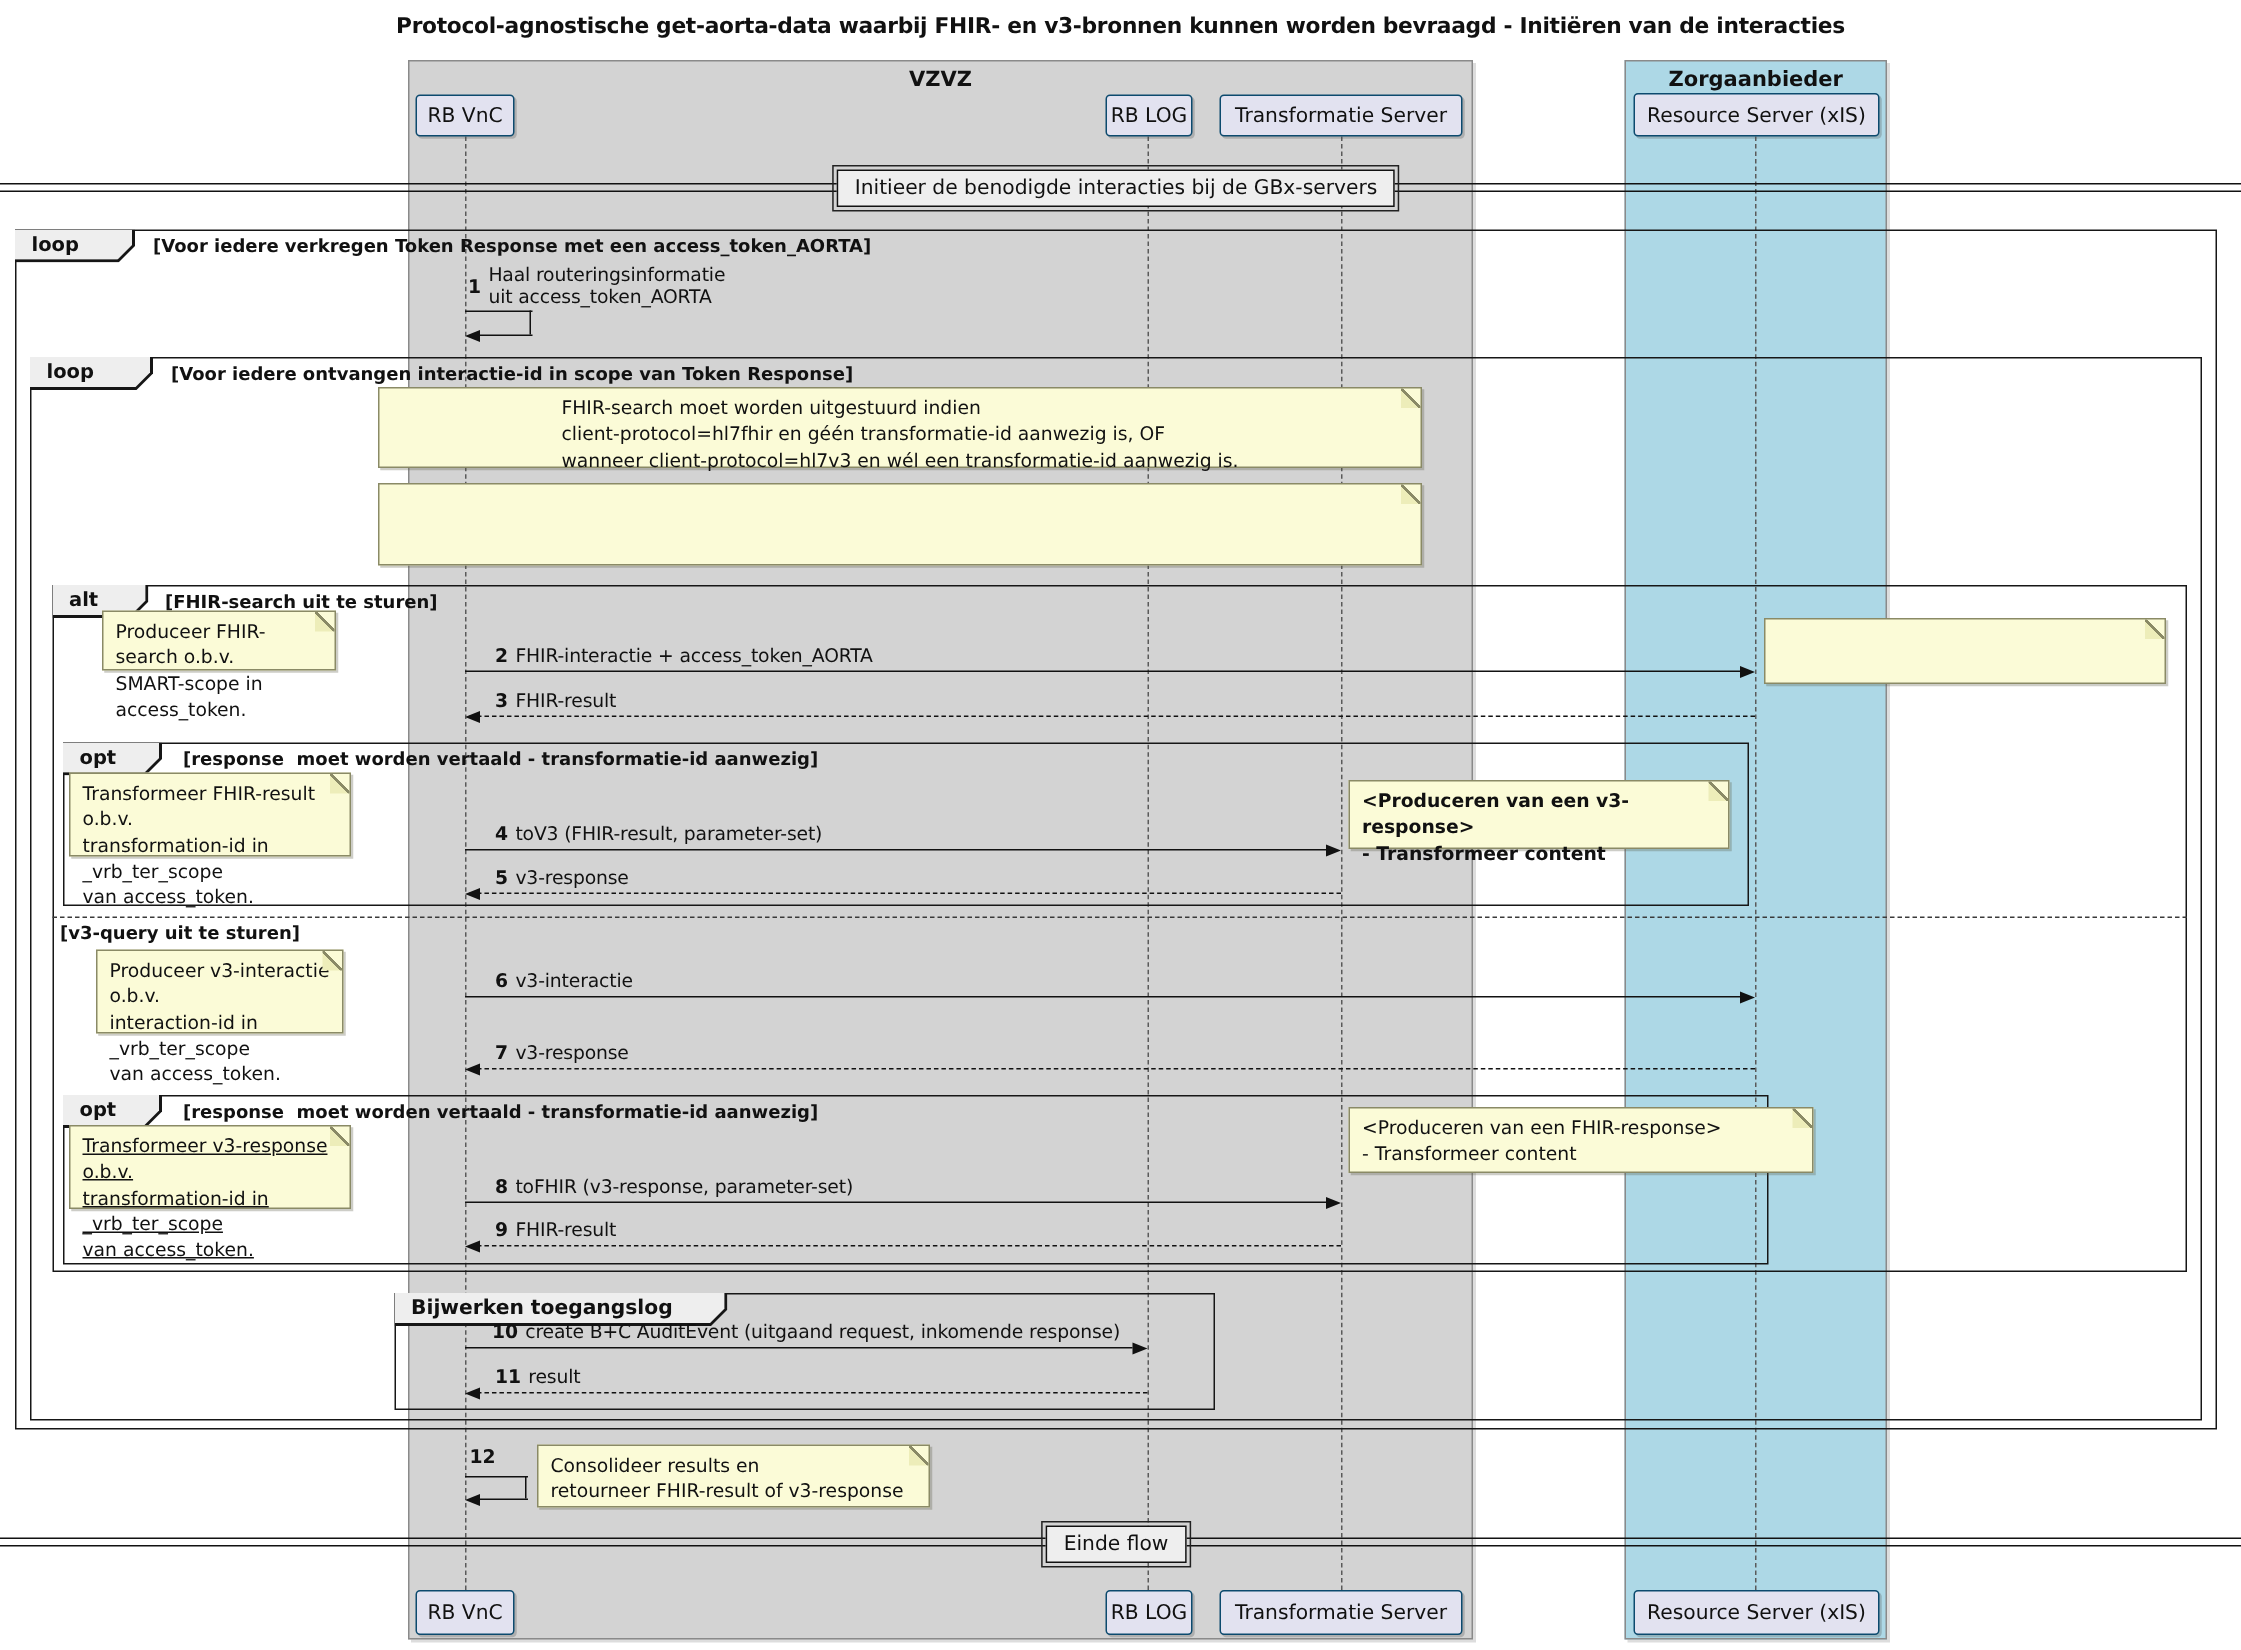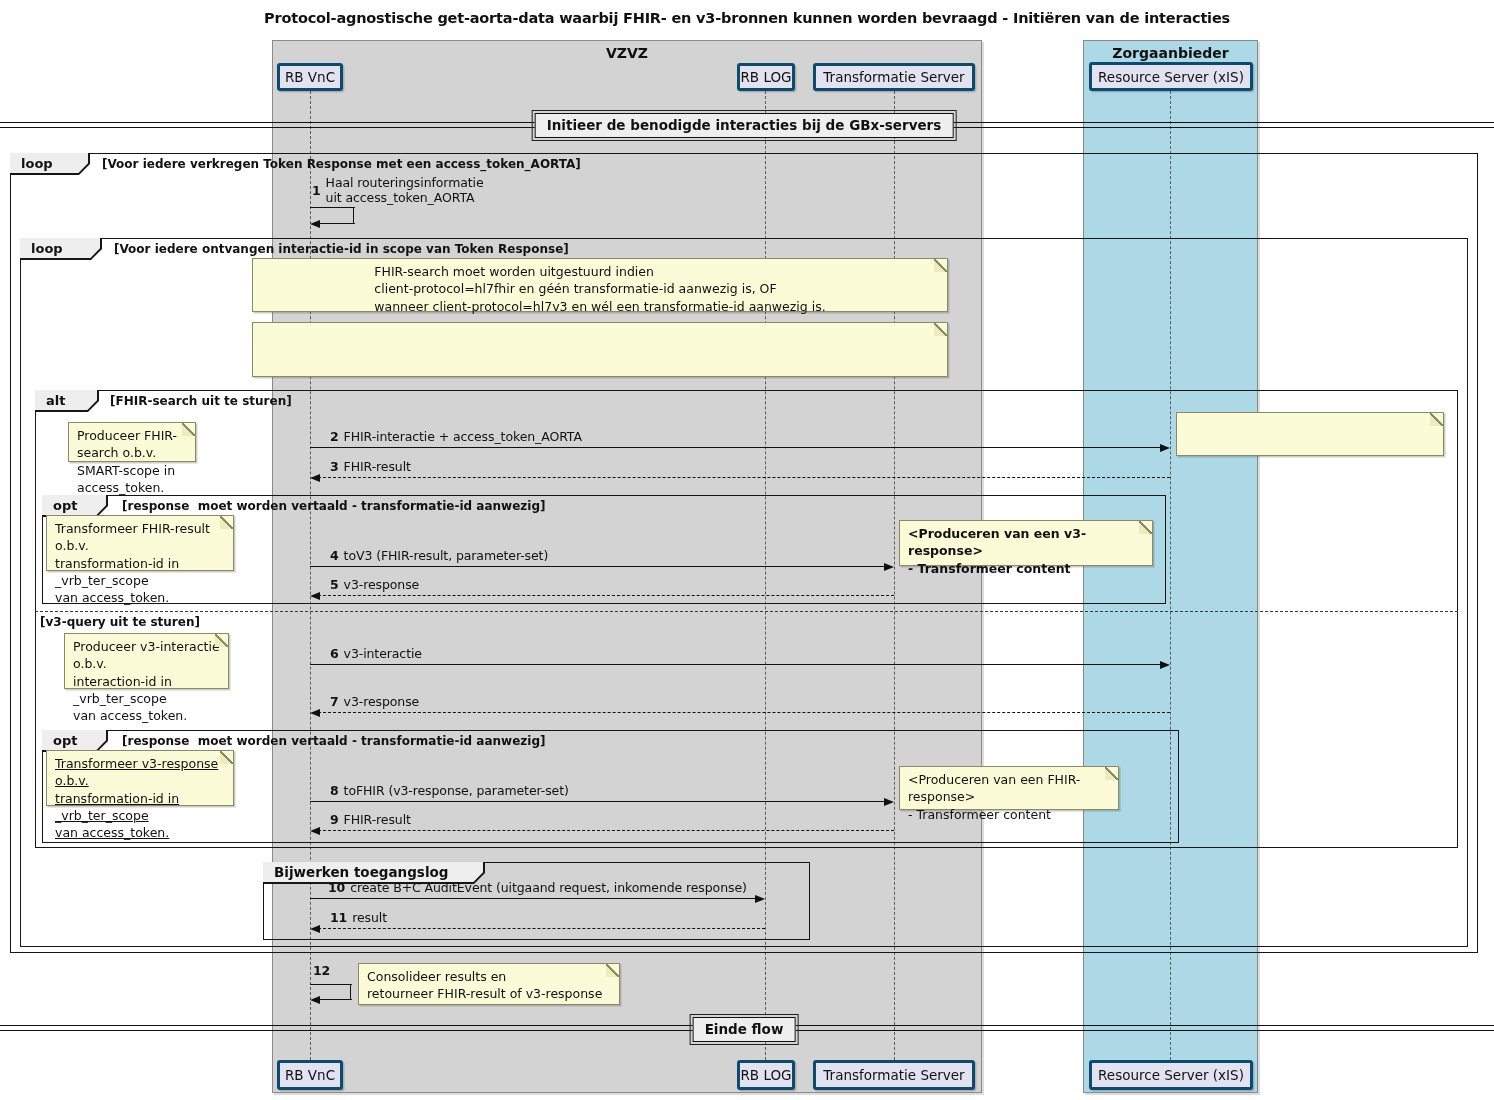--- a/index.html
+++ b/index.html
@@ -7,26 +7,26 @@
           font-family:"DejaVu Sans","Liberation Sans",sans-serif;color:#111;}
   .title{position:absolute;top:10px;left:0;width:100%;text-align:center;font-weight:bold;font-size:14.5px;letter-spacing:-0.2px;}
   
   .band{position:absolute;top:40px;height:1053px;z-index:0;border:1px solid #8a8a8a;box-sizing:border-box;box-shadow:2px 2px 0 rgba(120,120,120,0.25);}
   .band-vzvz{left:272px;width:710px;background:#D3D3D3;}
   .band-zorg{left:1083px;width:175px;background:#ADD8E6;}
   .band-title{position:absolute;top:45px;font-weight:bold;font-size:14px;text-align:center;z-index:1;}
   
   .lifeline{position:absolute;top:91px;height:969px;width:0;border-left:1.2px dashed #5a5a5a;z-index:1;}
   
-  .pbox{position:absolute;background:#E2E2F0;border:3px solid #0c4a6e;border-radius:3px;display:flex;align-items:center;justify-content:center;
+  .pbox{position:absolute;background:#E2E2F0;border:1px solid #0c4a6e;border-radius:3px;display:flex;align-items:center;justify-content:center;
         font-size:13.5px;z-index:6;box-sizing:border-box;box-shadow:1.5px 1.5px 0 rgba(80,80,80,0.28);white-space:nowrap;}
   
   .hline{position:absolute;left:0;width:1494px;height:0;border-top:1.7px solid #111;z-index:3;}
   .divbox{position:absolute;transform:translateX(-50%);background:#EEEEEE;border:1.8px solid #111;outline:1px solid #222;outline-offset:2px;
-          font-weight:bold;font-size:13.5px;padding:3px 11px 4px;z-index:6;white-space:nowrap;}
+          font-weight:normal;font-size:13.5px;padding:3px 11px 4px;z-index:6;white-space:nowrap;}
   
   .frame{position:absolute;border:1.8px solid #161616;background:transparent;z-index:2;box-sizing:border-box;}
   .ftab{position:absolute;height:22px;background:#161616;z-index:3;clip-path:polygon(0 0,100% 0,100% 50%,calc(100% - 11px) 100%,0 100%);}
   .ftab-in{position:absolute;left:0;top:0;right:1.8px;bottom:1.8px;background:#EEEEEE;clip-path:polygon(0 0,100% 0,100% 50%,calc(100% - 10px) 100%,0 100%);
            display:flex;align-items:center;padding-left:11px;font-weight:bold;font-size:13px;box-sizing:border-box;}
   .fcond{position:absolute;height:22px;line-height:22px;font-weight:bold;font-size:12px;z-index:3;white-space:pre;}
   .elseline{position:absolute;height:0;border-top:1.4px dashed #3a3a3a;z-index:3;}
   
   .note{position:absolute;background:#FBFBD7;border:1px solid #8a8a66;padding:4px 8px 5px;font-size:12.5px;line-height:1.38;
         white-space:pre-line;z-index:4;box-sizing:border-box;box-shadow:1.5px 1.5px 0 rgba(90,90,70,0.3);}
@@ -100,21 +100,21 @@
 client-protocol=hl7fhir en géén transformatie-id aanwezig is, OF
 wanneer client-protocol=hl7v3 en wél een transformatie-id aanwezig is.</div></div>
   <div class="note" style="left:252px;top:322px;width:696px;height:55px;"><i class="fold"></i></div>
 
   <div class="frame" style="left:35px;top:390px;width:1423px;height:458px;"></div>
   <div class="ftab" style="left:35px;top:390px;width:64px;">
       <div class="ftab-in">alt</div>
     </div>
   <div class="fcond" style="left:110px;top:390px;">[FHIR-search uit te sturen]</div>
 
-  <div class="note" style="left:68px;top:422px;width:128px;height:40px;"><i class="fold"></i><span>Produceer FHIR-search o.b.v.
+  <div class="note" style="left:68px;top:407px;width:156px;height:40px;"><i class="fold"></i><span>Produceer FHIR-search o.b.v.
 SMART-scope in access_token.</span></div>
   <div class="note" style="left:1176px;top:412px;width:268px;height:44px;"><i class="fold"></i></div>
 
   <div class="mlabel" style="left:330px;top:429px;"><b>2</b><span>FHIR-interactie + access_token_AORTA</span></div>
   <div class="line" style="left:310px;top:447px;width:850px;"></div>
   <div class="ah ah-r" style="left:1160px;top:443.5px;"></div>
 
   <div class="mlabel" style="left:330px;top:459px;"><b>3</b><span>FHIR-result</span></div>
   <div class="dline" style="left:313px;top:477px;width:857px;"></div>
   <div class="ah ah-l" style="left:310px;top:473.5px;"></div>
@@ -156,21 +156,21 @@
 
   <div class="frame" style="left:42px;top:730px;width:1137px;height:113px;"></div>
   <div class="ftab" style="left:42px;top:730px;width:66px;">
       <div class="ftab-in">opt</div>
     </div>
   <div class="fcond" style="left:122px;top:730px;">[response  moet worden vertaald - transformatie-id aanwezig]</div>
 
   <div class="note" style="left:46px;top:750px;width:188px;height:56px;text-decoration:underline;"><i class="fold"></i><span>Transformeer v3-response o.b.v.
 transformation-id in _vrb_ter_scope
 van access_token.</span></div>
-  <div class="note" style="left:899px;top:766px;width:220px;height:44px;"><i class="fold"></i><span>&lt;Produceren van een FHIR-response&gt;
+  <div class="note" style="left:899px;top:738px;width:310px;height:44px;"><i class="fold"></i><span>&lt;Produceren van een FHIR-response&gt;
 - Transformeer content</span></div>
 
   <div class="mlabel" style="left:330px;top:783px;"><b>8</b><span>toFHIR (v3-response, parameter-set)</span></div>
   <div class="line" style="left:310px;top:801px;width:576px;"></div>
   <div class="ah ah-r" style="left:884px;top:797.5px;"></div>
 
   <div class="mlabel" style="left:330px;top:812px;"><b>9</b><span>FHIR-result</span></div>
   <div class="dline" style="left:313px;top:830px;width:581px;"></div>
   <div class="ah ah-l" style="left:310px;top:826.5px;"></div>
 

